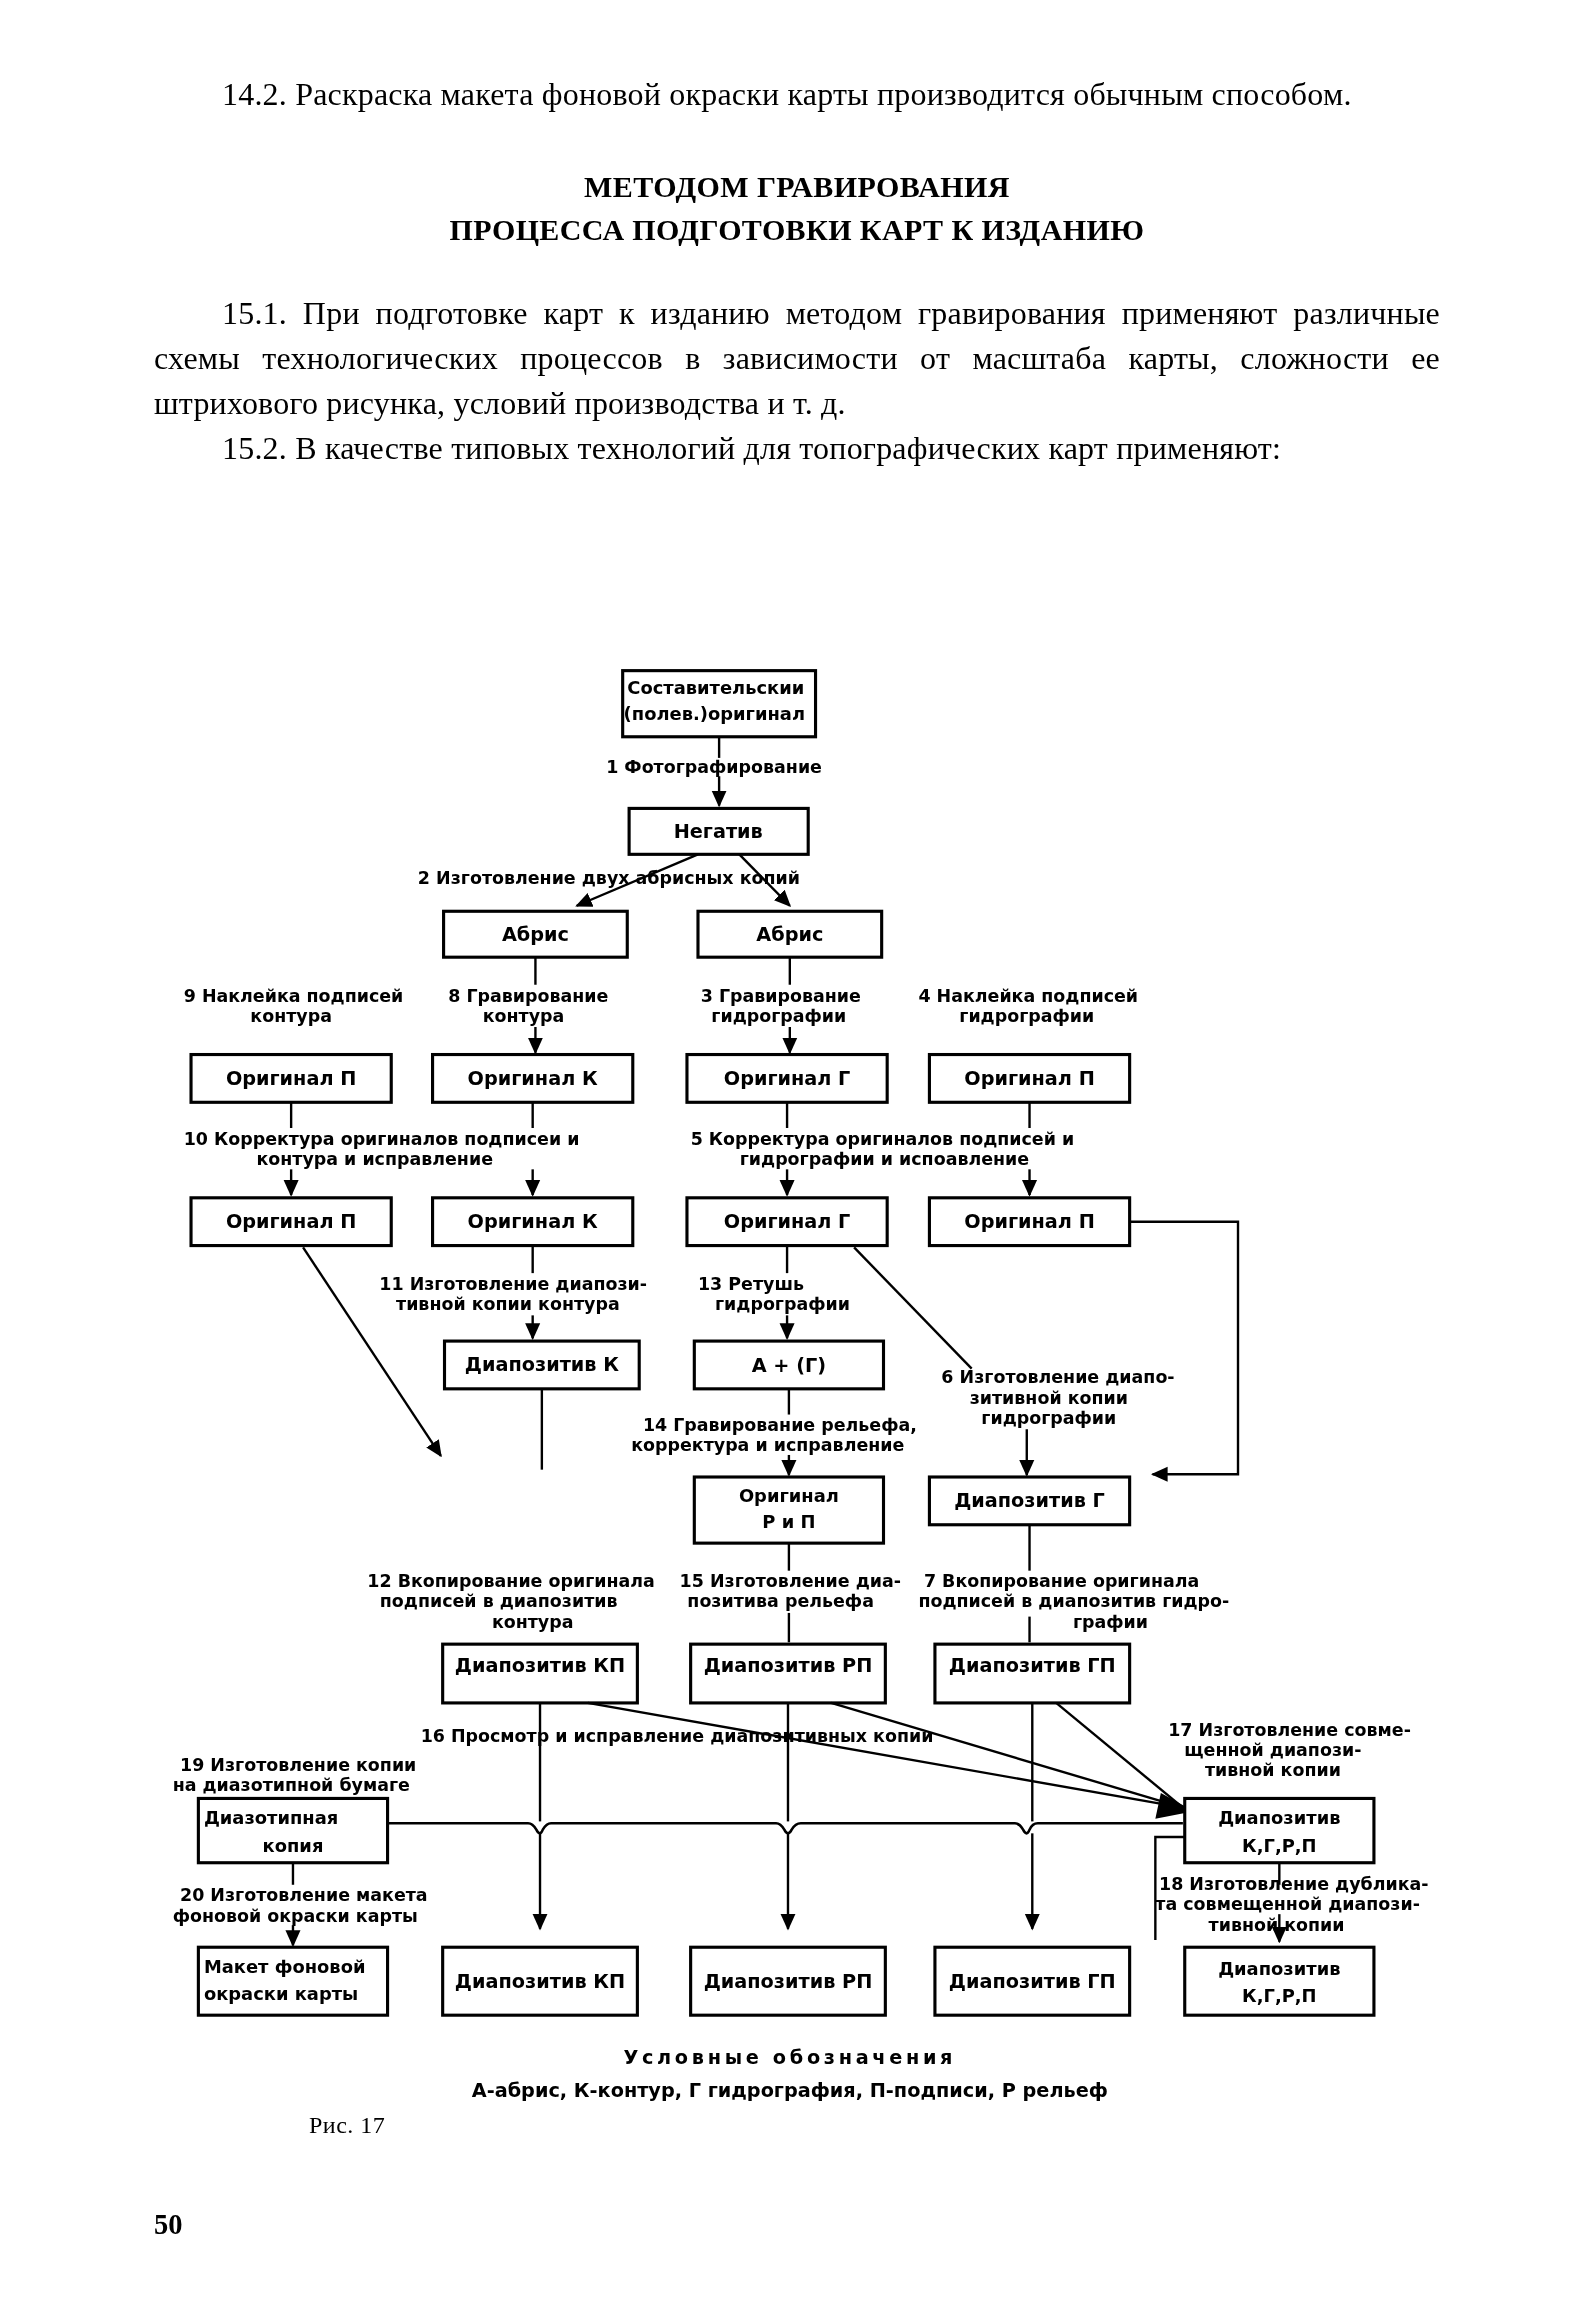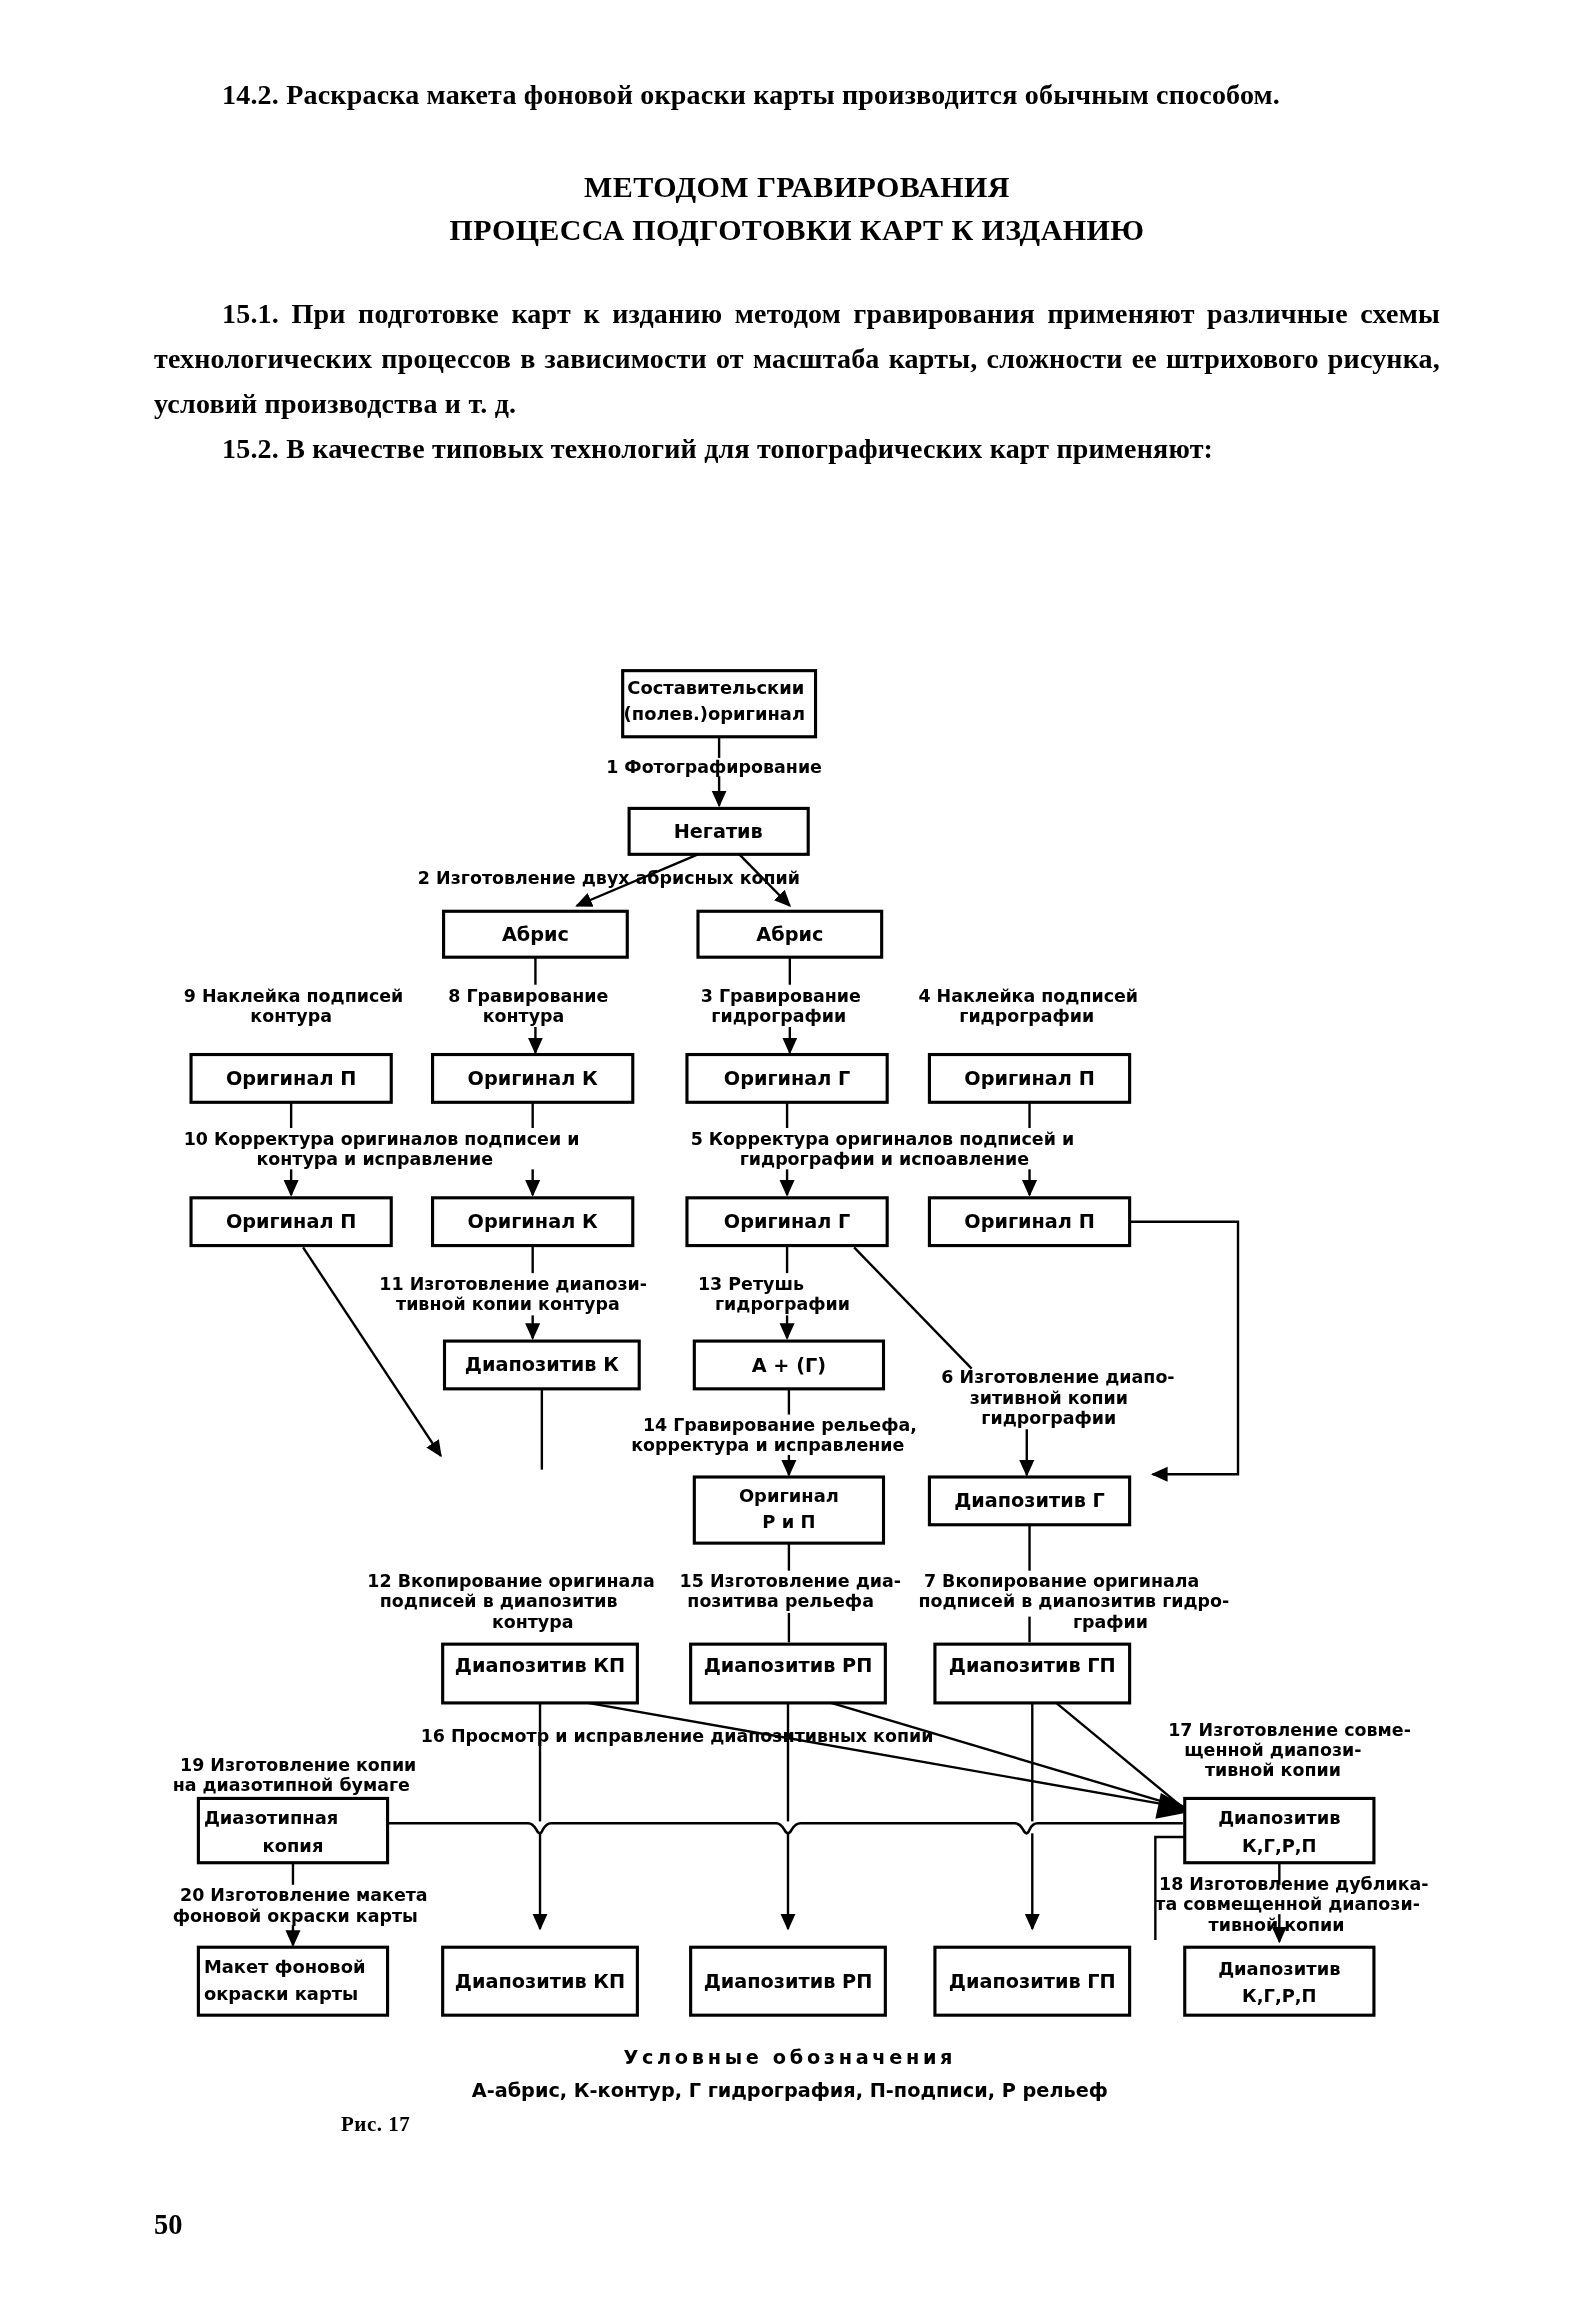--- a/index.html
+++ b/index.html
@@ -17,26 +17,25 @@
   }
 
   
   .page-text {
     position: absolute;
     left: 154px;
     top: 72px;
     width: 1286px;
   }
   .para {
-    font-size: 28px;
+    font-size: 32px;
     line-height: 45px;
     text-align: justify;
     margin: 0 0 0 0;
     letter-spacing: 0.2px;
-    font-weight: bold;
   }
   .para.indent { text-indent: 68px; }
 
   .section-head {
     margin: 48px 0 40px 0;
     text-align: center;
     font-weight: bold;
     font-size: 30px;
     line-height: 43px;
     letter-spacing: 0.4px;
@@ -53,24 +52,23 @@
     top: 643px;
     width: 1517px;
     height: 1488px;
   }
   #figure svg { display: block; }
 
   .fig-caption {
     position: absolute;
     left: 309px;
     top: 2112px;
-    font-size: 21px;
-    font-weight: bold;
+    font-size: 24px;
+    font-weight: normal;
     letter-spacing: 0.5px;
-    margin-left: 32px;
   }
   .page-number {
     position: absolute;
     left: 154px;
     top: 2209px;
     font-size: 28.5px;
     font-weight: bold;
   }
 
   

